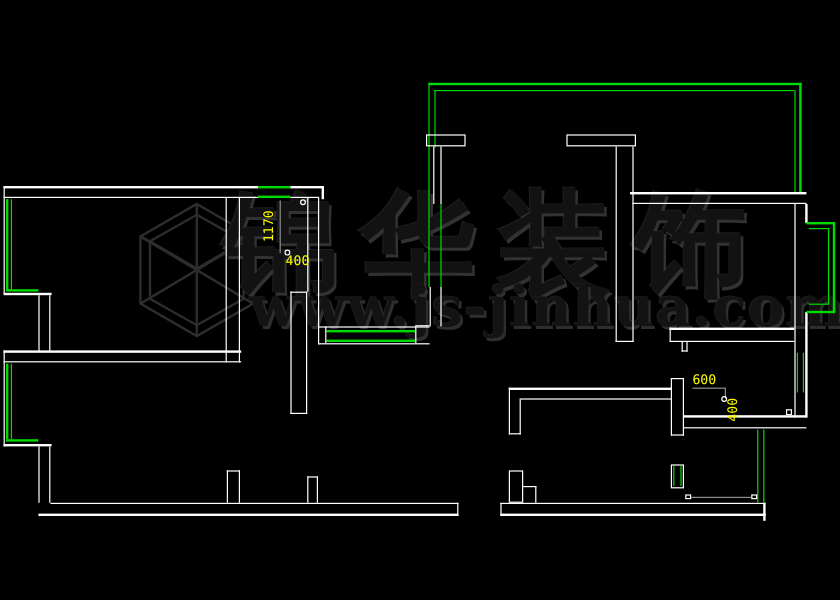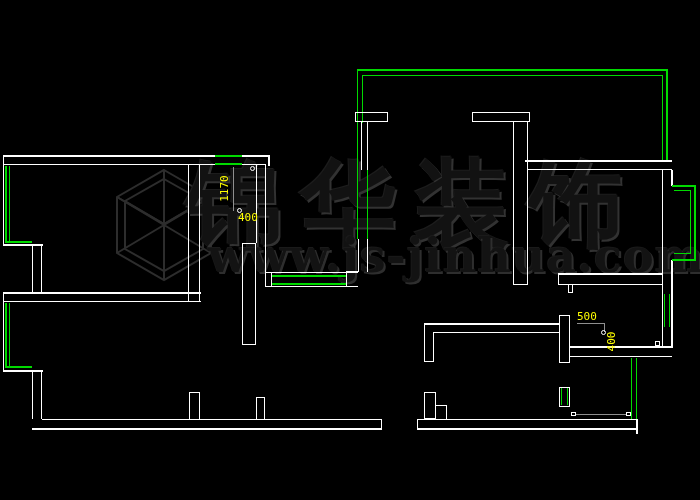--- a/index.html
+++ b/index.html
@@ -164,15 +164,15 @@
       <div class="seg gray" style="left: 604px; top: 324px; width: 1px; height: 8px; background: rgb(143, 143, 143);"></div>
       <div class="seg circle" style="left: 601px; top: 330px; width: 5px; height: 5px;"></div>
       <div class="seg outline" style="left: 655px; top: 341px; width: 5px; height: 5px;"></div>
       <div class="seg outline" style="left: 571px; top: 412px; width: 5px; height: 4px;"></div>
       <div class="seg outline" style="left: 626px; top: 412px; width: 5px; height: 4px;"></div>
       <div class="seg gray" style="left: 576px; top: 414px; width: 50px; height: 1px; background: rgb(143, 143, 143);"></div>
     </div>
 
   <div class="dim rot" style="left: 206px; top: 183px; width: 36px; height: 11px; color: rgb(255, 255, 0);">1170</div>
   <div class="dim" style="left: 238px; top: 212px; color: rgb(255, 255, 0);">400</div>
-  <div class="dim" style="left: 577px; top: 311px; color: rgb(255, 255, 0);">500</div>
+  <div class="dim" style="left: 577px; top: 311px; color: rgb(255, 255, 0);">600</div>
   <div class="dim rot" style="left: 593px; top: 336px; width: 36px; height: 11px; color: rgb(255, 255, 0);">400</div>
 </div>
 
 </body></html>

